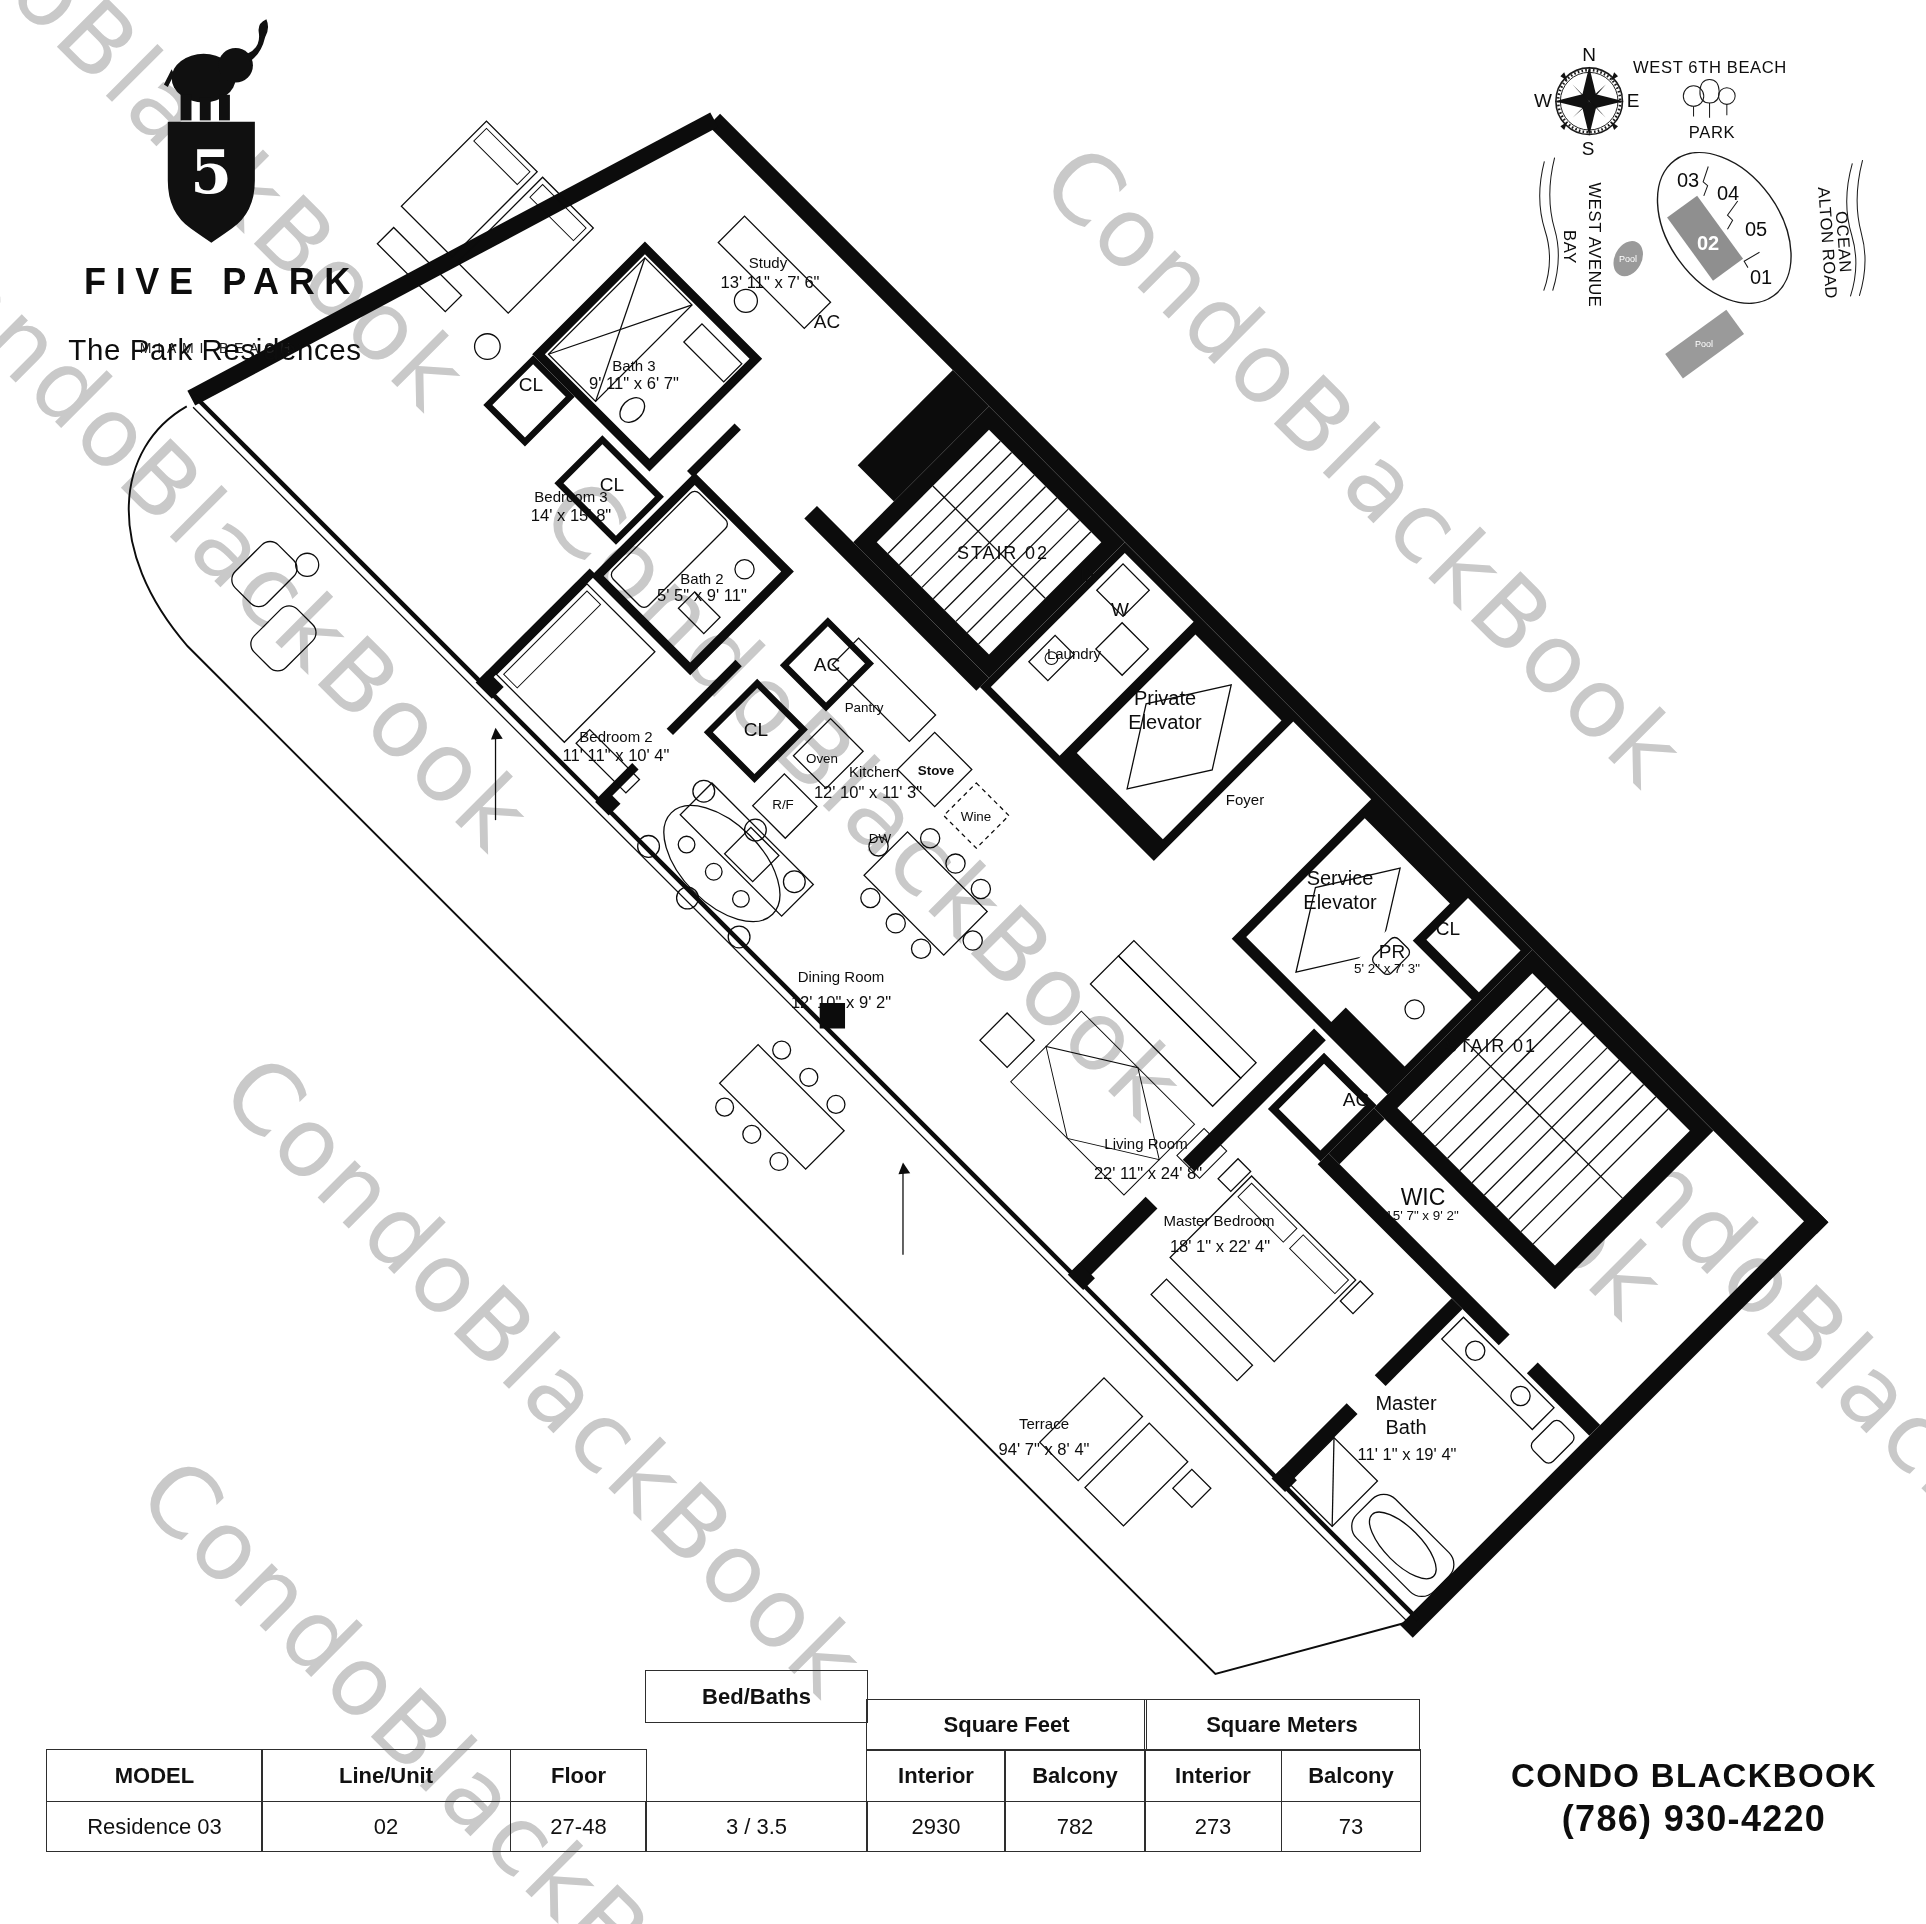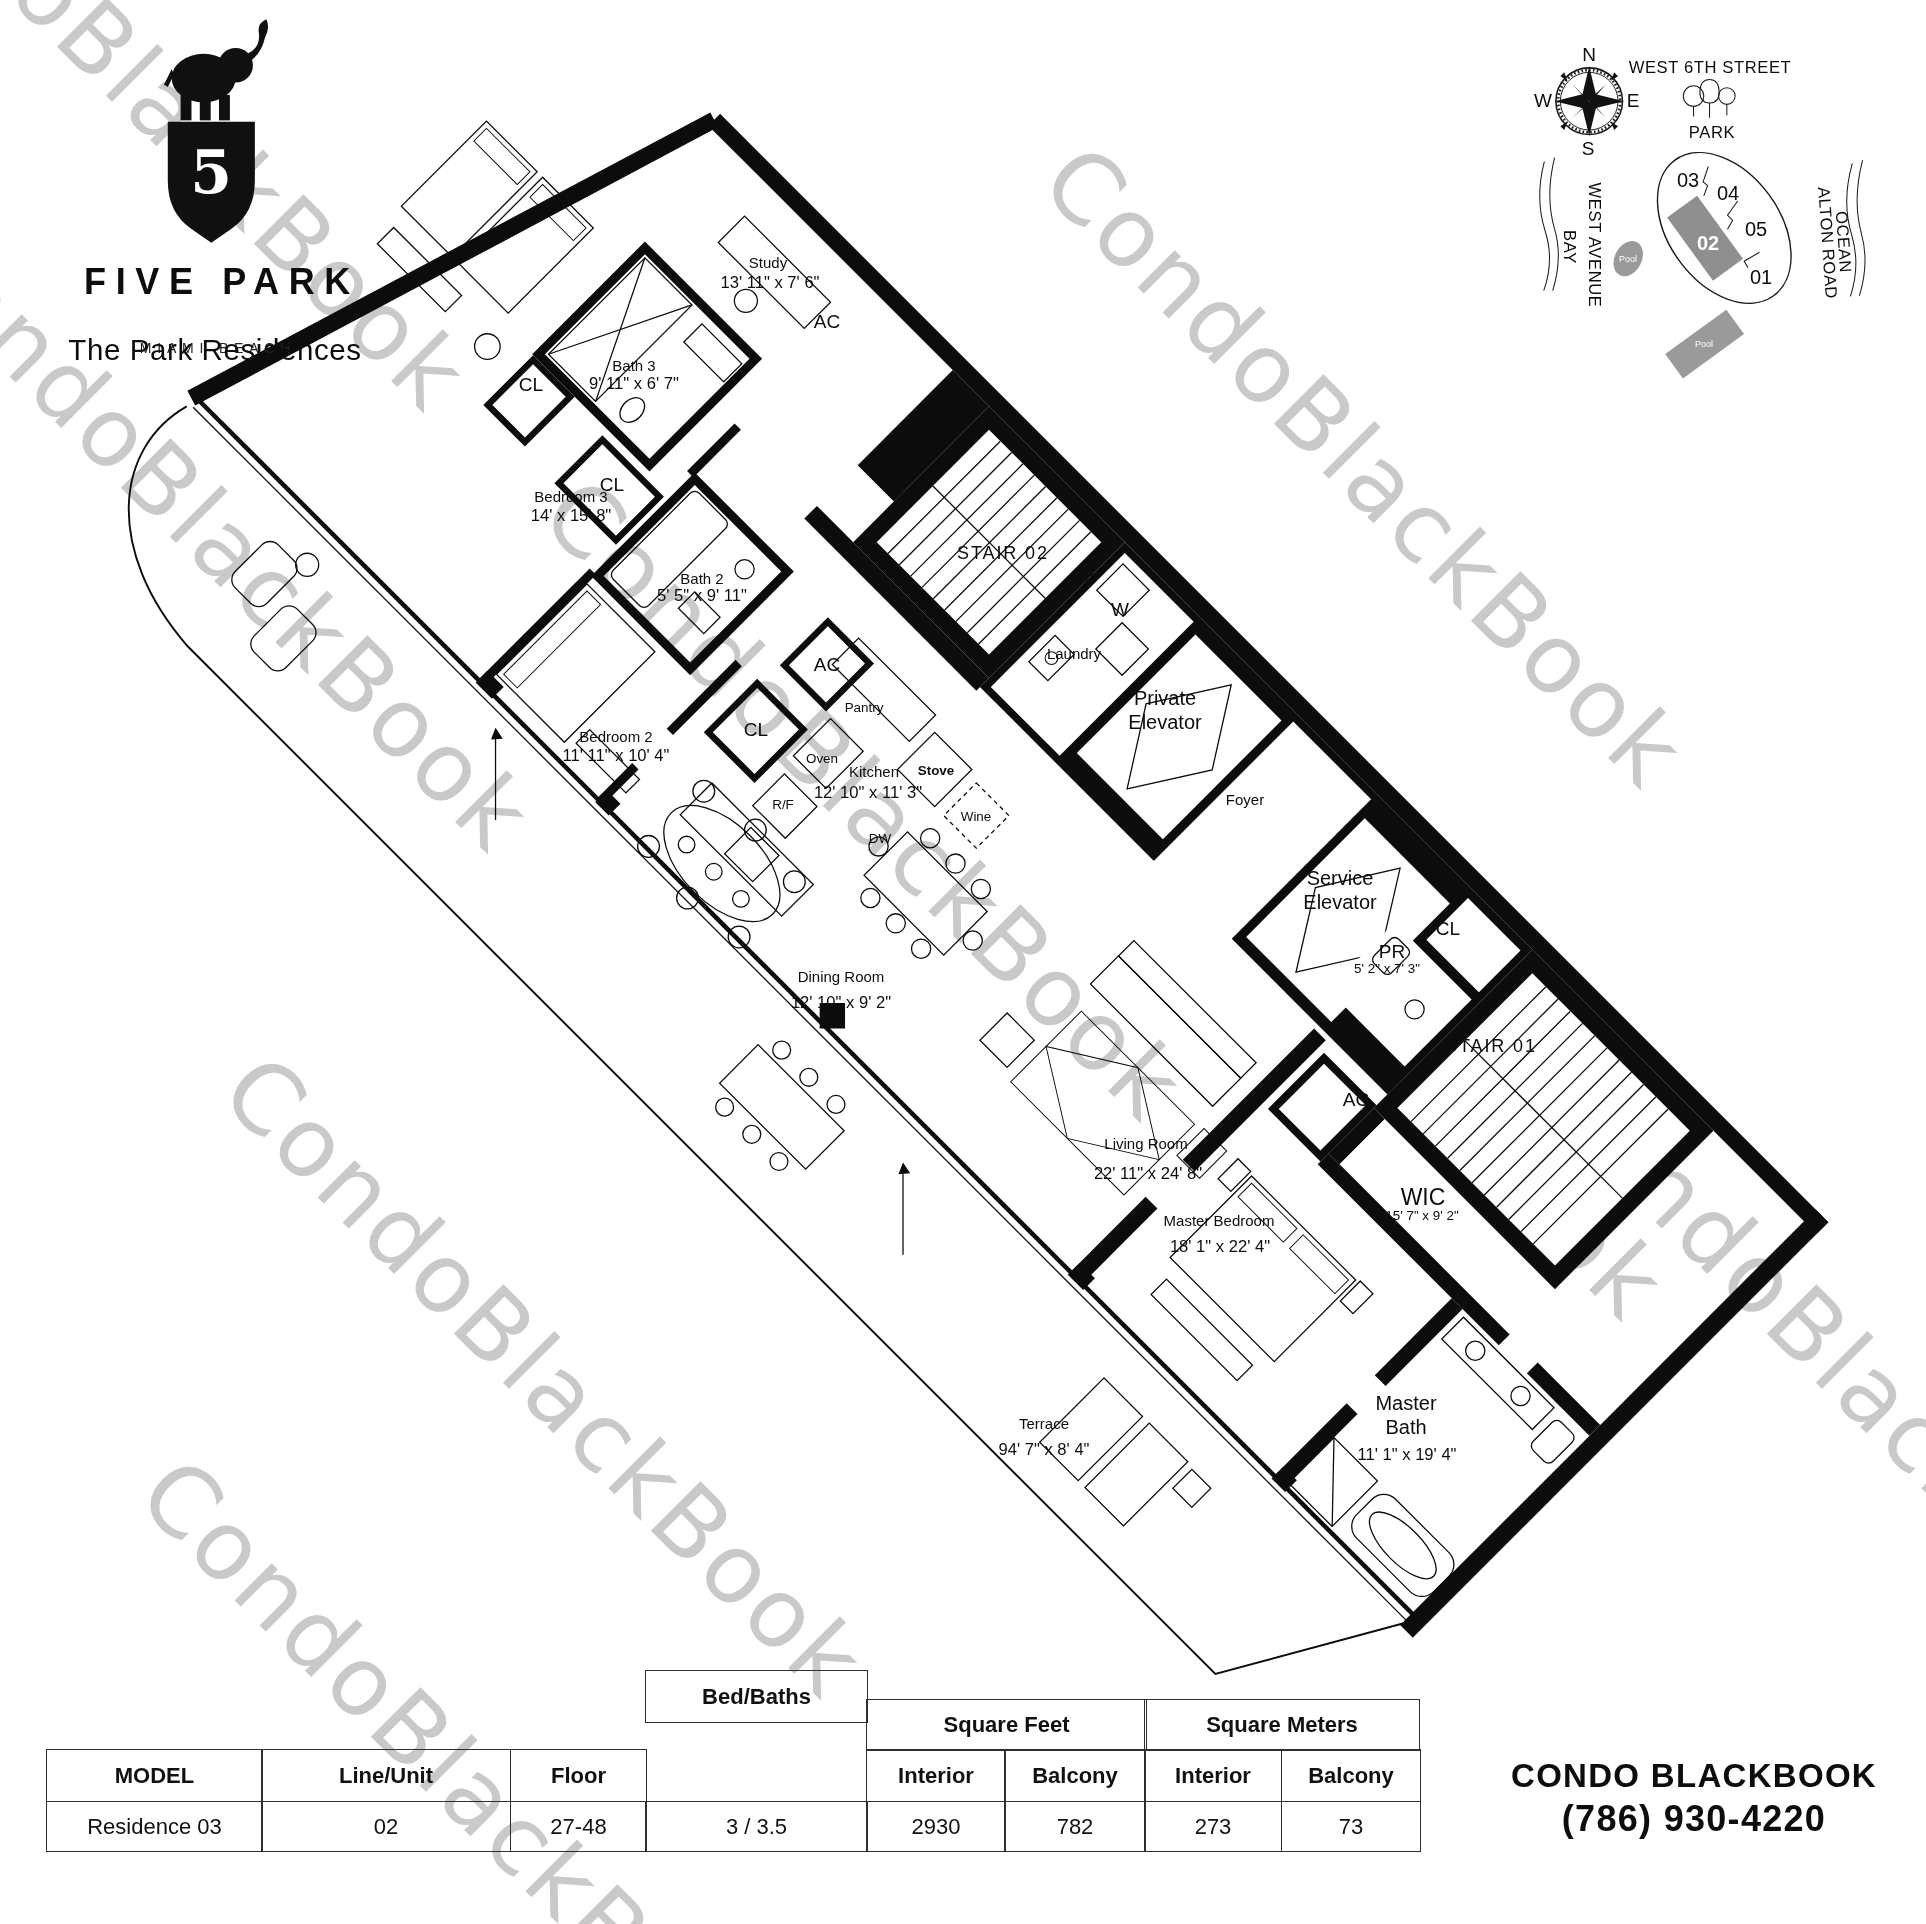--- a/index.html
+++ b/index.html
@@ -337,21 +337,21 @@
         <polygon points="1690,930 1710,934 1698,948" fill="#0c0c0c" stroke="none"></polygon>
       </g>
     </g>
   </svg>
 
   <div class="lbl shieldnum" style="left:211px;top:172px;">5</div>
   <div class="lbl brand" style="left:222px;top:282px;">FIVE PARK</div>
   <div class="lbl brandsub" style="left:218px;top:316px;margin-top:32px;">MIAMI BEACH</div>
   <div class="lbl brandres" style="left:215px;top:350px;">The Park Residences</div>
 
-  <div class="lbl keytxt" style="left:1710px;top:68px;">WEST 6TH STREET</div>
+  <div class="lbl keytxt" style="left:1710px;top:68px;">WEST 6TH BEACH</div>
   <div class="lbl keytxt" style="left:1712px;top:133px;">PARK</div>
   <div class="lbl small" style="left:1589px;top:55px;">N</div>
   <div class="lbl small" style="left:1633px;top:101px;">E</div>
   <div class="lbl small" style="left:1588px;top:149px;">S</div>
   <div class="lbl small" style="left:1543px;top:101px;">W</div>
   <div class="lbl keytxt rot90" style="left:1569px;top:247px;">BAY</div>
   <div class="lbl keytxt rot90" style="left:1594px;top:245px;">WEST AVENUE</div>
   <div class="lbl keytxt rot86" style="left:1827px;top:243px;">ALTON ROAD</div>
   <div class="lbl keytxt rot86" style="left:1843px;top:242px;">OCEAN</div>
   <div class="lbl unitnum" style="left:1688px;top:180px;">03</div>

